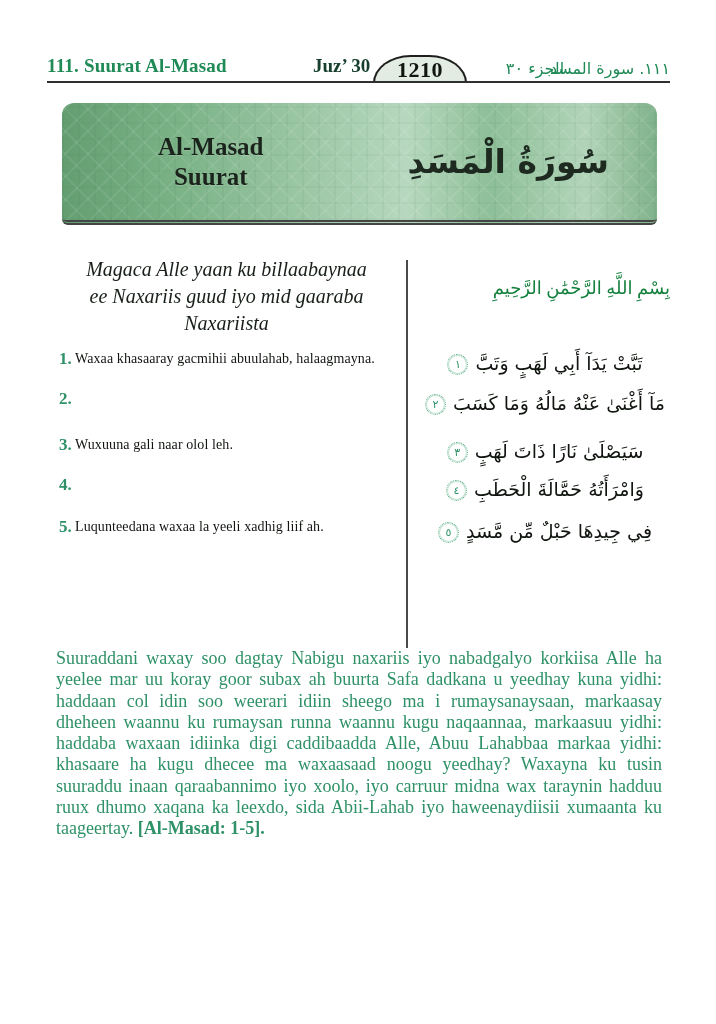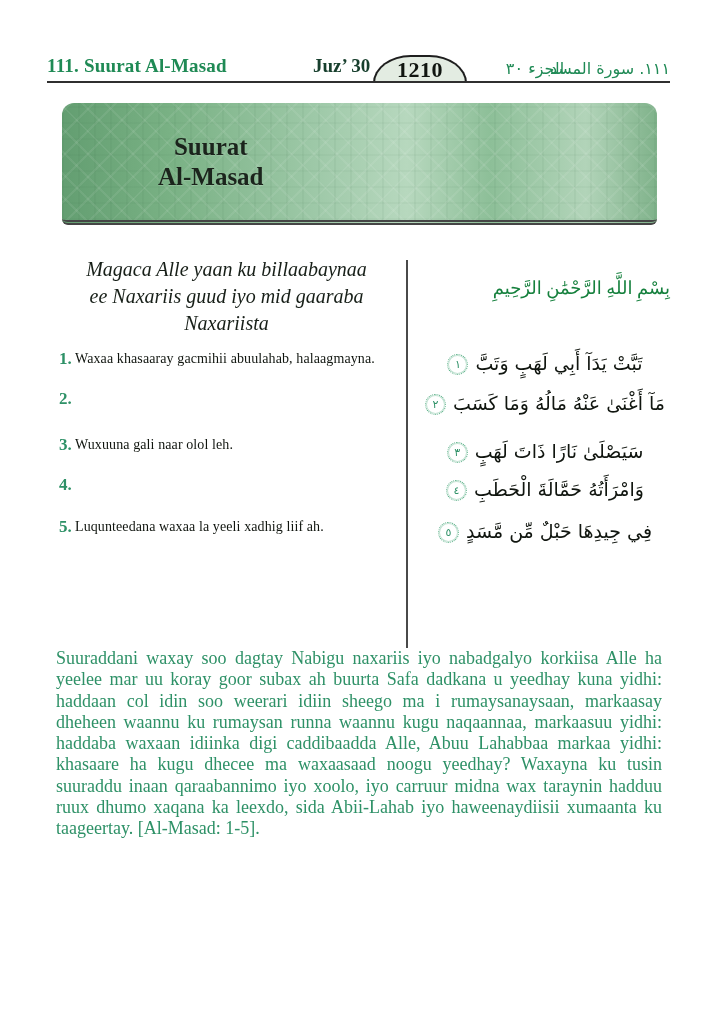--- a/index.html
+++ b/index.html
@@ -138,43 +138,44 @@
   .verse-row:nth-of-type(4){margin-bottom:12px;}
   .verse-row:nth-of-type(5){margin-bottom:4px;}
   .verse-row:nth-of-type(5) .arabic-verse{padding-top:2px;}
 
   
   .commentary{
     position:absolute;left:56px;top:648px;width:606px;
     font-size:18px;line-height:21.3px;text-align:justify;
     color:var(--green-text);
   }
-  .commentary-reference{font-weight:normal;}
+  .commentary-reference{font-weight:bold;}
 </style>
 </head>
 <body>
 
 <div class="page">
 
   <header class="page-header">
     <span class="surah-title-latin">111. Suurat Al-Masad</span>
     <span class="juz-label">Juz’ 30</span>
     <div class="page-badge">
       <span class="page-number">1210</span>
     </div>
     <span class="juz-arabic">الجزء ٣٠</span>
     <span class="surah-title-arabic">١١١. سورة المسد</span>
     <div class="hdr-rule"></div>
   </header>
 
   <section class="surah-banner">
     <div class="banner-title">
+      <div>Al-Masad</div>
       <div>Suurat</div>
-      <div>Al-Masad</div>
-    </div>
+    </div>
+    <div class="banner-calligraphy">سُورَةُ الْمَسَدِ</div>
   </section>
 
   <section class="content-columns">
     <div class="column-divider"></div>
 
     <div class="row">
       <div class="col-left">
         <p class="intro-heading">Magaca Alle yaan ku billaabaynaa ee Naxariis guud iyo mid gaaraba Naxariista</p>
       </div>
       <div class="col-right">

